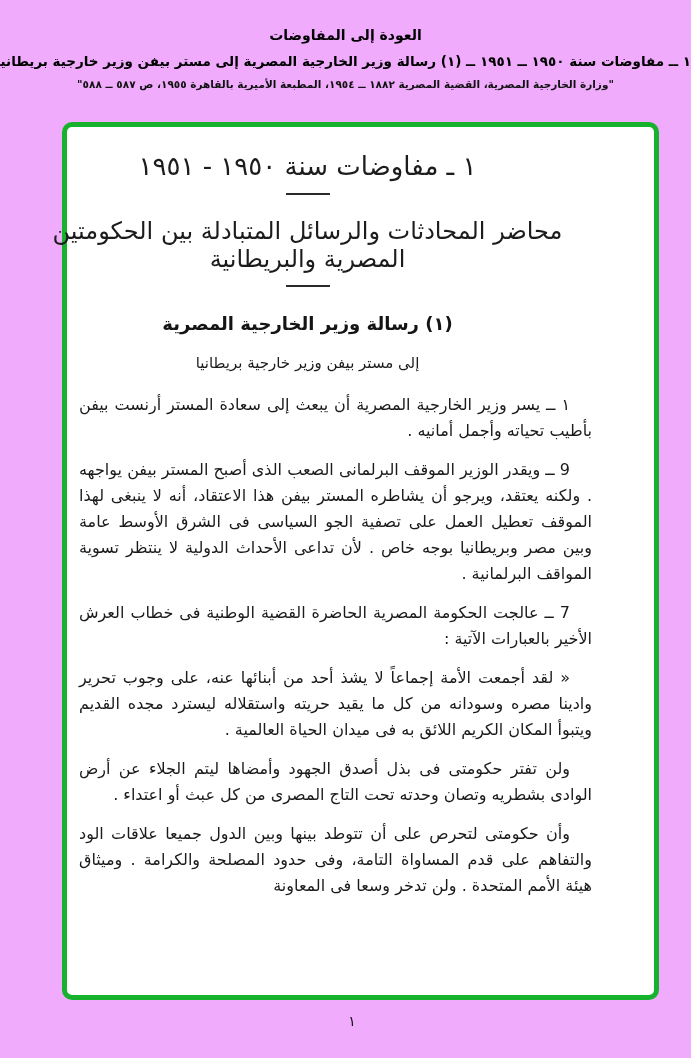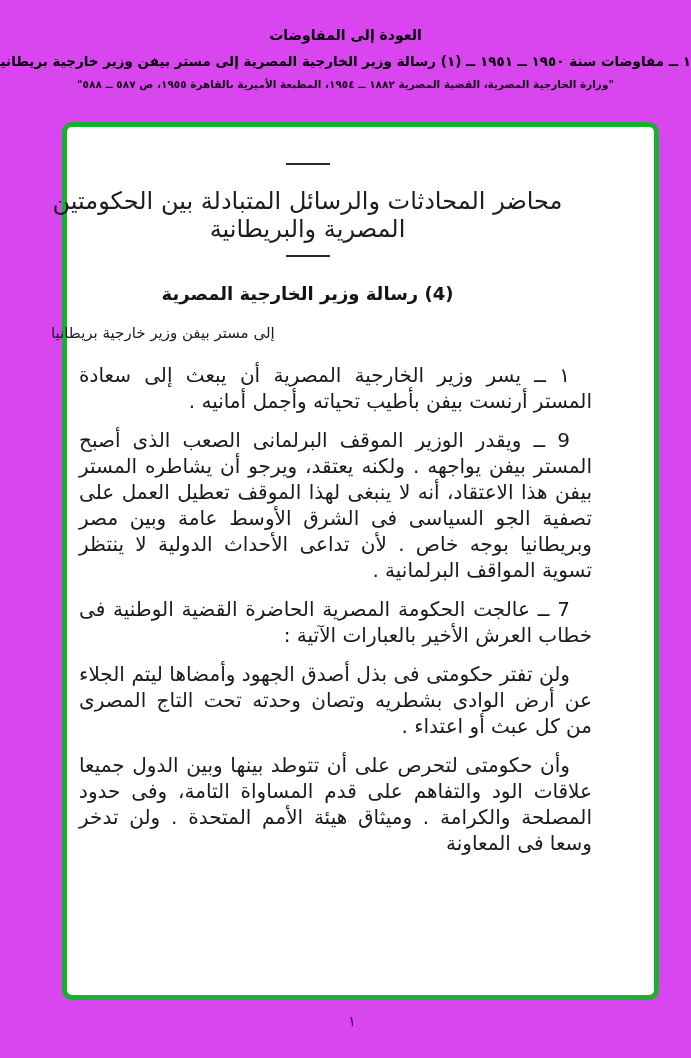--- a/index.html
+++ b/index.html
@@ -5,21 +5,21 @@
   html, body {
     margin: 0;
     padding: 0;
     background: #ffffff;
     font-family: "DejaVu Sans", sans-serif;
   }
   .page {
     position: relative;
     width: 691px;
     height: 1058px;
-    background: #d946ef;
+    background: #f0abfc;
     overflow: hidden;
     color: #141414;
   }
   
   .page-header {
     position: absolute;
     top: 27px;
     left: 0;
     width: 691px;
     text-align: center;
@@ -86,30 +86,30 @@
   .letter-heading {
     font-size: 18px;
     font-weight: bold;
     text-align: center;
     margin: 26px 0 0 0;
     transform: translateX(-28px);
     color: #141414;
   }
   .letter-subheading {
     font-size: 15px;
-    text-align: left;
+    text-align: center;
     margin: 20px 0 0 0;
     transform: translateX(-28px);
     color: #1c1c1c;
   }
   .body-text {
     margin-top: 20px;
   }
   .body-text p {
-    font-size: 20px;
+    font-size: 16px;
     line-height: 26px;
     text-align: justify;
     text-indent: 22px;
     margin: 12px 0 13px 0;
     color: #1a1a1a;
   }
   
   .page-number {
     position: absolute;
     top: 1013px;
@@ -127,35 +127,37 @@
 
   <header class="page-header">
     <div class="hdr-line1">العودة إلى المفاوضات</div>
     <div class="hdr-line2">١ ــ مفاوضات سنة ١٩٥٠ ــ ١٩٥١ ــ (١) رسالة وزير الخارجية المصرية إلى مستر بيفن وزير خارجية بريطانيا</div>
     <div class="hdr-line3">"وزارة الخارجية المصرية، القضية المصرية ١٨٨٢ ــ ١٩٥٤، المطبعة الأميرية بالقاهرة ١٩٥٥، ص ٥٨٧ ــ ٥٨٨"</div>
   </header>
 
   <div class="green-box">
     <div class="content">
 
+      <h1 class="doc-title">١ ـ مفاوضات سنة ١٩٥٠ - ١٩٥١</h1>
 
       <div class="divider"></div>
 
       <h2 class="doc-subtitle">محاضر المحادثات والرسائل المتبادلة بين الحكومتين المصرية والبريطانية</h2>
 
       <div class="divider"></div>
 
-      <h3 class="letter-heading">(4) رسالة وزير الخارجية المصرية</h3>
+      <h3 class="letter-heading">(١) رسالة وزير الخارجية المصرية</h3>
 
       <div class="letter-subheading">إلى مستر بيفن وزير خارجية بريطانيا</div>
 
       <div class="body-text">
         <p>١ ــ يسر وزير الخارجية المصرية أن يبعث إلى سعادة المستر أرنست بيفن بأطيب تحياته وأجمل أمانيه .</p>
         <p>9 ــ ويقدر الوزير الموقف البرلمانى الصعب الذى أصبح المستر بيفن يواجهه . ولكنه يعتقد، ويرجو أن يشاطره المستر بيفن هذا الاعتقاد، أنه لا ينبغى لهذا الموقف تعطيل العمل على تصفية الجو السياسى فى الشرق الأوسط عامة وبين مصر وبريطانيا بوجه خاص . لأن تداعى الأحداث الدولية لا ينتظر تسوية المواقف البرلمانية .</p>
         <p>7 ــ عالجت الحكومة المصرية الحاضرة القضية الوطنية فى خطاب العرش الأخير بالعبارات الآتية :</p>
+        <p>« لقد أجمعت الأمة إجماعاً لا يشذ أحد من أبنائها عنه، على وجوب تحرير وادينا مصره وسودانه من كل ما يقيد حريته واستقلاله ليسترد مجده القديم ويتبوأ المكان الكريم اللائق به فى ميدان الحياة العالمية .</p>
         <p>ولن تفتر حكومتى فى بذل أصدق الجهود وأمضاها ليتم الجلاء عن أرض الوادى بشطريه وتصان وحدته تحت التاج المصرى من كل عبث أو اعتداء .</p>
         <p>وأن حكومتى لتحرص على أن تتوطد بينها وبين الدول جميعا علاقات الود والتفاهم على قدم المساواة التامة، وفى حدود المصلحة والكرامة . وميثاق هيئة الأمم المتحدة . ولن تدخر وسعا فى المعاونة</p>
       </div>
 
     </div>
   </div>
 
   <div class="page-number">١</div>
 
 </div>

